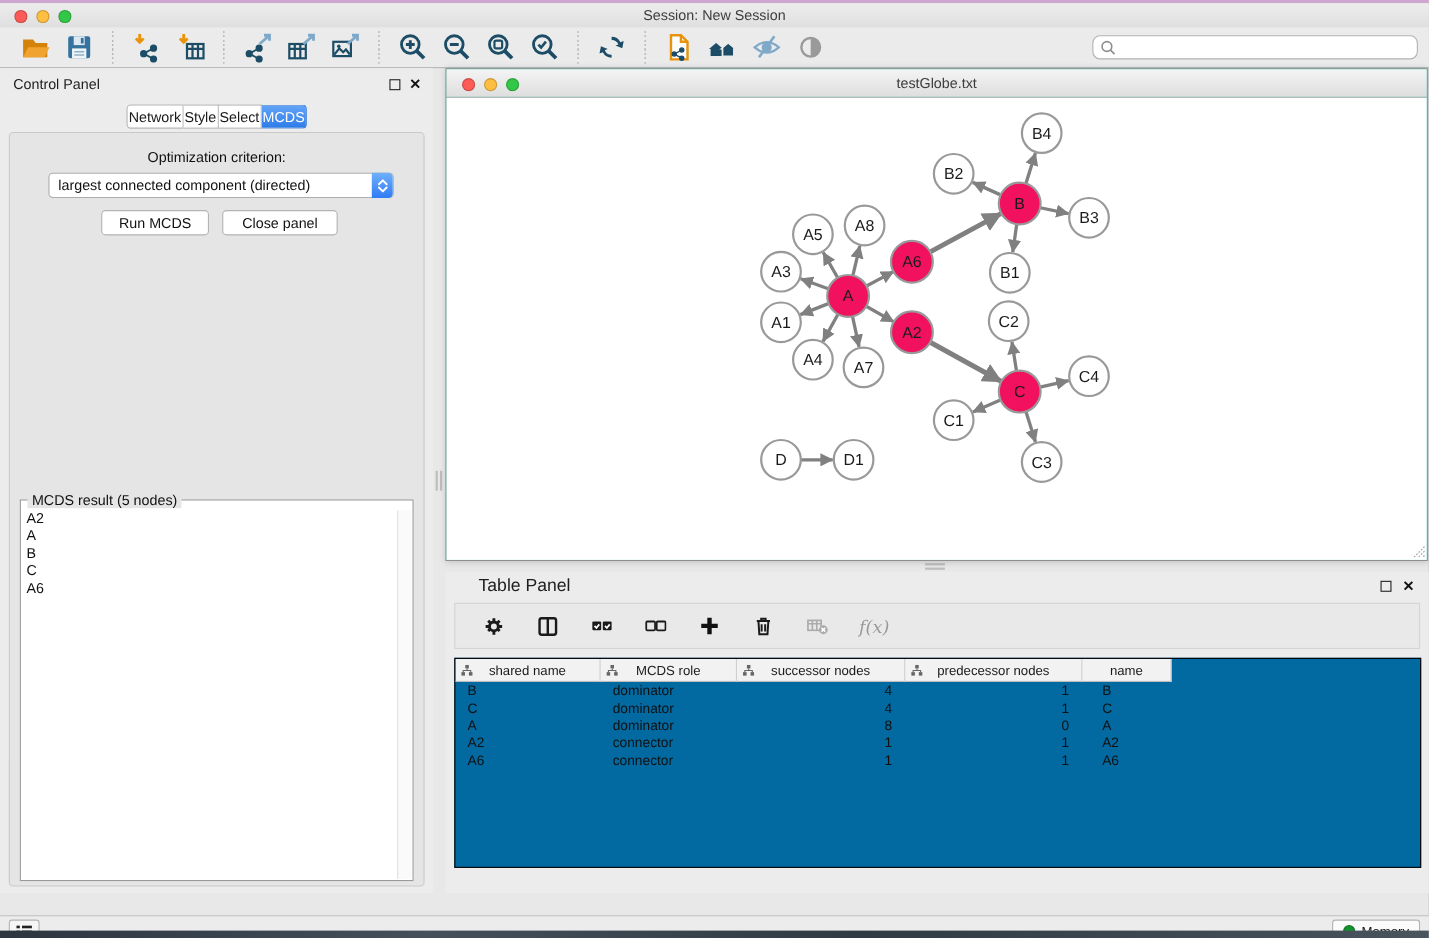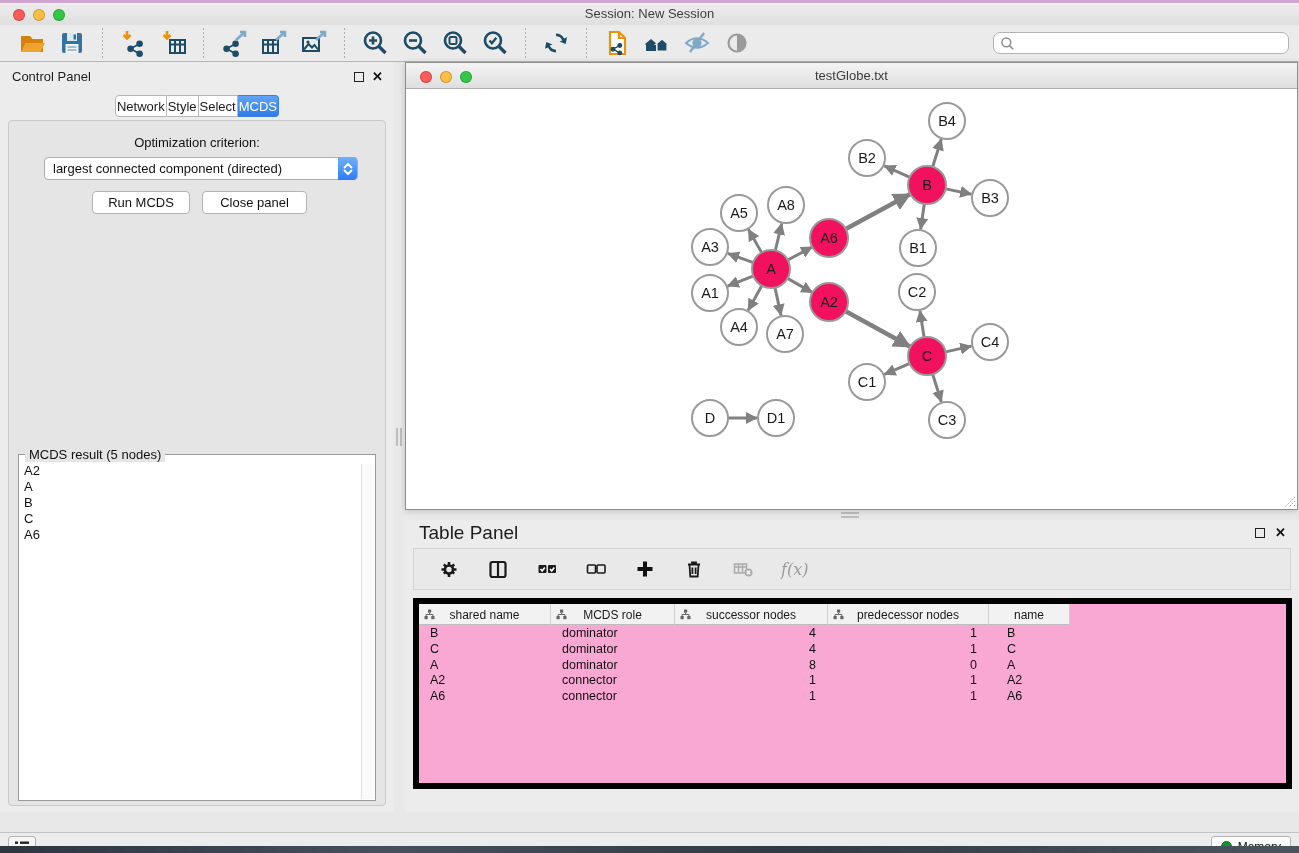--- a/index.html
+++ b/index.html
@@ -74,28 +74,28 @@
   .net-window { position:absolute; left:405px; top:62px; width:893px; height:448px; background:#5eead4;
     border:1px solid #8f8f8f; box-shadow:0 1px 6px rgba(0,0,0,.18); }
   .net-titlebar { position:absolute; left:0; top:0; width:100%; height:26px;
     background:linear-gradient(#f4f4f4,#dedede); border-bottom:1px solid #aeaeae; }
   .net-titlebar .title { position:absolute; left:0; right:0; top:0; line-height:26px; text-align:center; font-size:13px; color:#3c3c3c; }
   .net-canvas { position:absolute; left:0; top:26px; right:0; bottom:0; background:#fff; }
   .resize-grip { position:absolute; right:1px; bottom:1px; }
 
   
   .table-panel { position:absolute; left:405px; top:520px; width:894px; height:292px; background:#ececec; }
-  .table-panel .ph-title { position:absolute; left:14px; top:0; line-height:26px; font-size:19px; color:#1d1d1d; }
+  .table-panel .ph-title { position:absolute; left:30px; top:0; line-height:26px; font-size:16px; color:#1d1d1d; }
   .table-panel .win-float { right:34px; top:8px; } .table-panel .win-close { right:13px; top:2px; }
   .tp-toolbar { position:absolute; left:8px; right:8px; top:28px; height:42px; background:#e9e9e9;
     border:1px solid #d4d4d4; display:flex; align-items:center; padding-left:14px; gap:17px; }
   .tp-btn { width:22px; height:22px; display:flex; align-items:center; justify-content:center;margin-left:10px; }
   .fx-label { font-family:"DejaVu Serif", serif; font-style:italic; font-size:16px; color:#9a9a9a; }
 
-  .data-table { position:absolute; left:8px; right:7px; top:78px; height:191px; background:#f9a8d4; border:6px solid #000000; overflow:hidden; }
+  .data-table { position:absolute; left:8px; right:7px; top:78px; height:191px; background:#0369a1; border:1px solid #000000; overflow:hidden; }
   .dt-header { position:absolute; left:0; top:0; height:21px; display:flex; border-bottom:1px solid #bdbdbd; background:#f2f2f2; }
   .th { position:relative; height:21px; border-right:1px solid #cfcfcf; display:flex; align-items:center; justify-content:center; font-size:12px; color:#1a1a1a; }
   .th .hicon { position:absolute; left:5px; top:5px; }
   .dt-body { position:absolute; left:0; top:22px; right:0; bottom:0; }
   .tr { display:flex; height:15.8px; }
   .td { font-size:12.5px; color:#111; line-height:15.8px; overflow:hidden; white-space:nowrap; }
 
   .tp-tabs { position:absolute; left:0; right:0; top:269px; display:flex; justify-content:center; }
   .tp-tab { height:22px; line-height:21px; padding:0 13px; font-size:13px; color:#1a1a1a; background:#fff; border:1px solid #b9b9b9; border-left:none; }
   .tp-tab:first-child { border-left:1px solid #b9b9b9; border-radius:4px 0 0 4px; }

